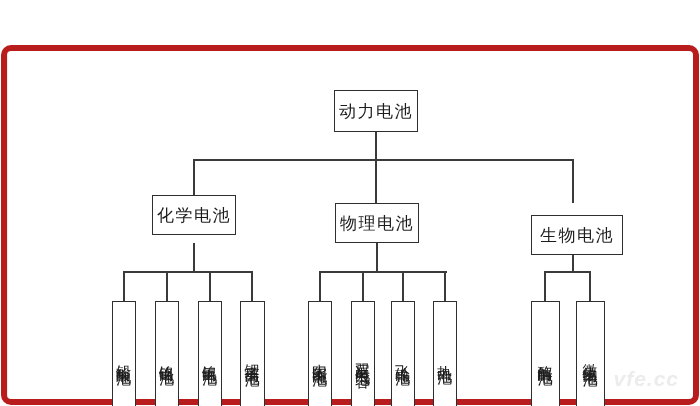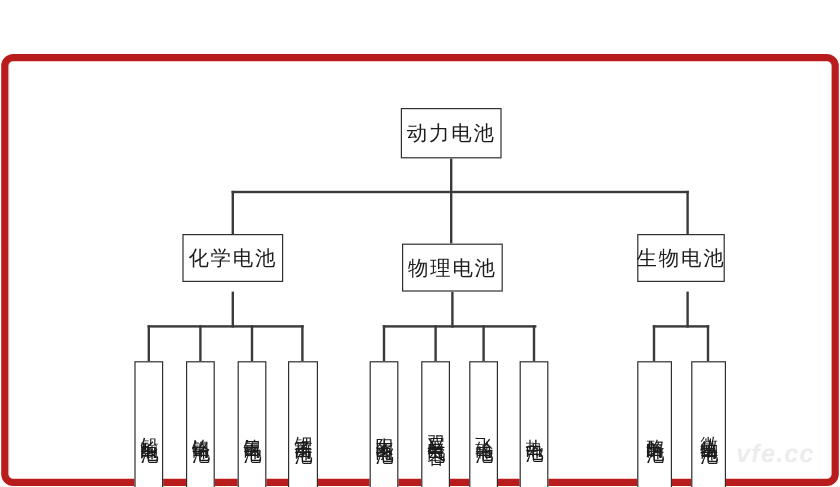--- a/index.html
+++ b/index.html
@@ -27,21 +27,21 @@
   #watermark{
     position:absolute;right:14px;bottom:8px;
     font-size:21px;font-style:italic;font-weight:bold;
     color:#ececec;letter-spacing:1px;user-select:none;
   }
   
   #n-root{left:327px;top:39px;width:84px;height:42px;}
   
   #n-chem{left:145px;top:144px;width:84px;height:40px;}
   #n-phys{left:328px;top:152px;width:84px;height:40px;}
-  #n-bio {left:524px;top:144px;width:73px;height:40px;}
+  #n-bio {left:524px;top:164px;width:92px;height:40px;}
   
   .leaf{top:250px;height:112px;}
   #n-lead {left:105px;width:24px;}
   #n-nicr {left:148px;width:24px;}
   #n-nih  {left:191px;width:24px;}
   #n-liion{left:233px;width:25px;}
   #n-solar{left:301px;width:24px;}
   #n-dlc  {left:344px;width:24px;}
   #n-fly  {left:384px;width:24px;}
   #n-therm{left:426px;width:24px;}

